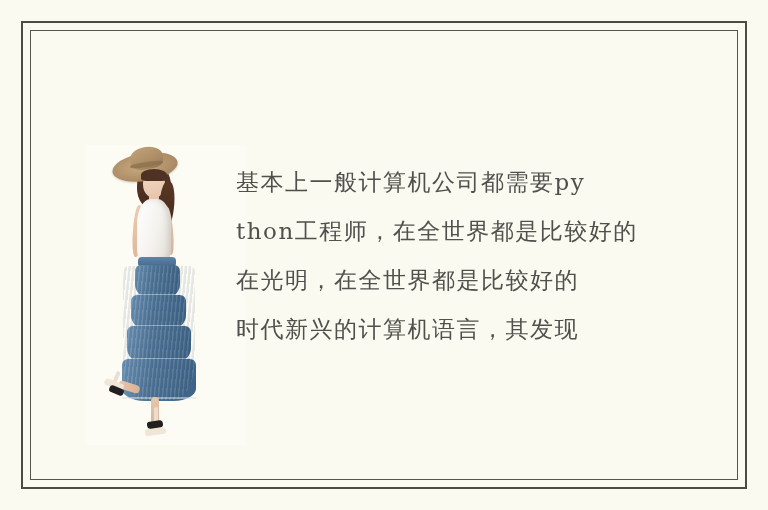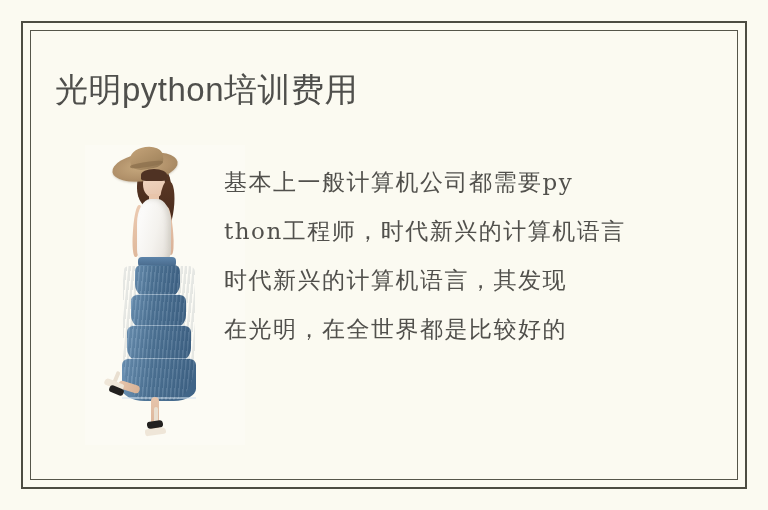--- a/index.html
+++ b/index.html
@@ -273,42 +273,41 @@
     left: 29px; top: 226px;
     width: 4px; height: 15px;
     background: #e9dfd0;
     border-radius: 2px;
     transform: rotate(22deg);
   }
 
   
   .body-copy {
     position: absolute;
-    left: 184px;
+    left: 196px;
     top: 18px;
     width: 418px;
   }
   .body-line {
     font-family: "DejaVu Serif", "Liberation Serif", serif;
     font-size: 23px;
     line-height: 49px;
     color: #51504c;
     letter-spacing: 1.5px;
     white-space: nowrap;
   }
 </style>
 </head>
 <body>
 
 <div class="canvas">
 
   <div class="frame-outer"></div>
   <div class="frame-inner"></div>
 
-  <div class="page-title">光明python培训费用</div>
 
   <div class="article">
 
     <div class="photo">
       <div class="photo-stage"></div>
       <div class="model">
         <div class="hair-back"></div>
         <div class="hat-brim"></div>
         <div class="face"></div>
         <div class="hair-fringe"></div>
@@ -331,19 +330,19 @@
         <div class="shoe-back-strap"></div>
         <div class="leg-front"></div>
         <div class="shoe-front-heel"></div>
         <div class="shoe-front-sole"></div>
         <div class="shoe-front-strap"></div>
       </div>
     </div>
 
     <div class="body-copy">
       <div class="body-line">基本上一般计算机公司都需要py</div>
-      <div class="body-line">thon工程师，时代新兴的计算机语言</div>
+      <div class="body-line">thon工程师，在全世界都是比较好的</div>
+      <div class="body-line">在光明，在全世界都是比较好的</div>
       <div class="body-line">时代新兴的计算机语言，其发现</div>
-      <div class="body-line">在光明，在全世界都是比较好的</div>
     </div>
 
   </div>
 </div>
 
 </body></html>

